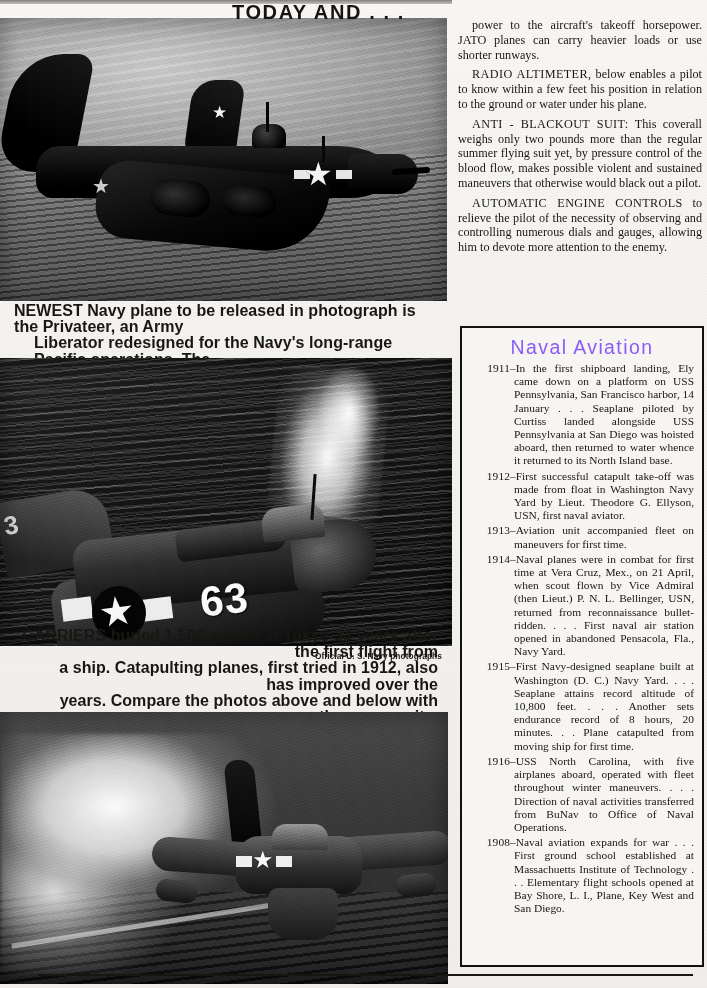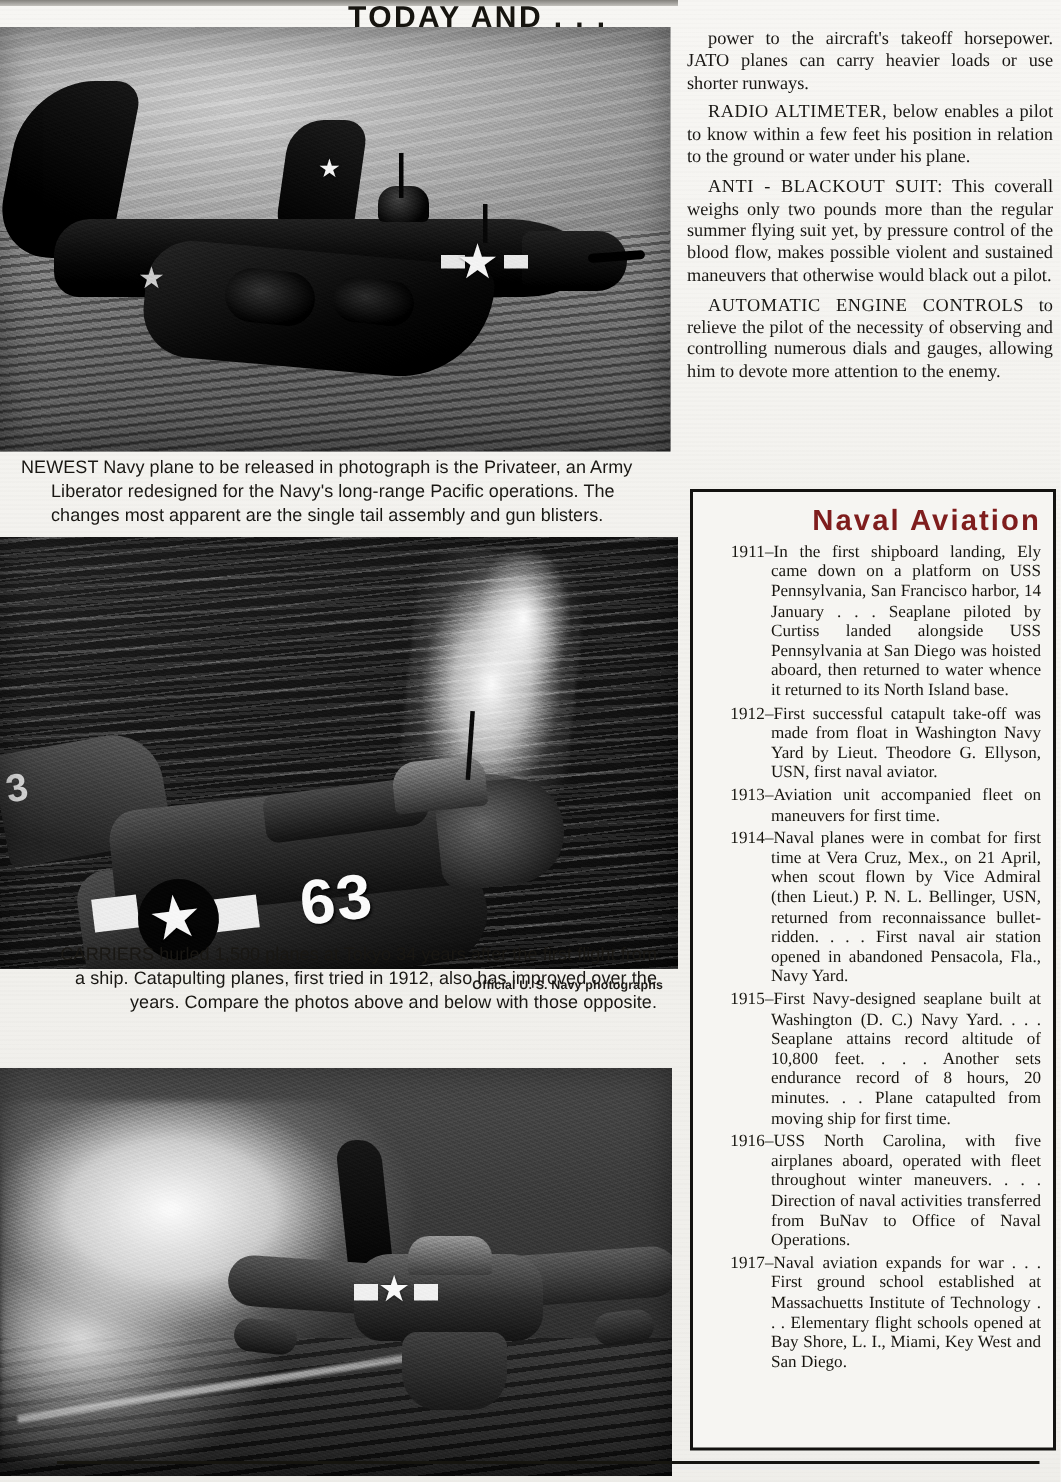--- a/index.html
+++ b/index.html
@@ -168,22 +168,22 @@
   }
   .b-roundel-bar2 {
     position: absolute; left: 336px; top: 152px; width: 16px; height: 9px;
     background:#dedcd7;
   }
 
   
   .caption {
     position: absolute;
     font-family: "Liberation Sans", "DejaVu Sans", sans-serif;
-    font-weight: 400;
-    font-size: 12px;
+    font-weight: 700;
+    font-size: 16px;
     line-height: 16.2px;
     color: #191713;
     letter-spacing: .05px;
     text-align: left;
   }
   .caption .ind { display:block; }
   .caption .ind.i2 { padding-left: 20px; }
 
   #caption-privateer { left: 14px; top: 303px; width: 424px; }
   #caption-carriers  { left: 14px; top: 628px; width: 424px; text-align: right; }
@@ -400,25 +400,25 @@
   .sidebar-box {
     position: absolute;
     left: 5px; top: 326px;
     width: 244px; height: 641px;
     border: 2px solid #131210;
     background: #f6f5f2;
     padding: 6px 8px 8px 8px;
   }
   .sidebar-title {
     font-family: "Liberation Sans", "DejaVu Sans", sans-serif;
-    font-weight: 700;
+    font-weight: 400;
     font-size: 19.5px;
     letter-spacing: 1.4px;
-    text-align: right;
-    color: #7f1d1d;
+    text-align: center;
+    color: #8b5cf6;
     margin: 2px 0 4px 0;
     line-height: 22px;
   }
   .timeline { }
   .tl-entry {
     font-family: "Liberation Serif", "DejaVu Serif", serif;
     font-size: 11.4px;
     line-height: 13.2px;
     color: #17150f;
     text-align: justify;
@@ -583,21 +583,21 @@
 
         <div class="tl-entry">
           <span class="tl-year">1915</span><span>–</span><span>First Navy-designed seaplane built at Washington (D. C.) Navy Yard. . . . Seaplane attains record altitude of 10,800 feet. . . . Another sets endurance record of 8 hours, 20 minutes. . . Plane catapulted from moving ship for first time.</span>
         </div>
 
         <div class="tl-entry">
           <span class="tl-year">1916</span><span>–</span><span>USS North Carolina, with five airplanes aboard, operated with fleet throughout winter maneuvers. . . . Direction of naval activities transferred from BuNav to Office of Naval Operations.</span>
         </div>
 
         <div class="tl-entry">
-          <span class="tl-year">1917</span><span>–</span><span>Naval aviation expands for war . . . First ground school established at Massachuetts Institute of Technology . . . Elementary flight schools opened at Bay Shore, L. I., Miami, Key West and San Diego.</span>
+          <span class="tl-year">1908</span><span>–</span><span>Naval aviation expands for war . . . First ground school established at Massachuetts Institute of Technology . . . Elementary flight schools opened at Bay Shore, L. I., Plane, Key West and San Diego.</span>
         </div>
 
       </div>
     </div>
 
   </div>
 
   <div class="bottom-rule"></div>
 
 </div>

